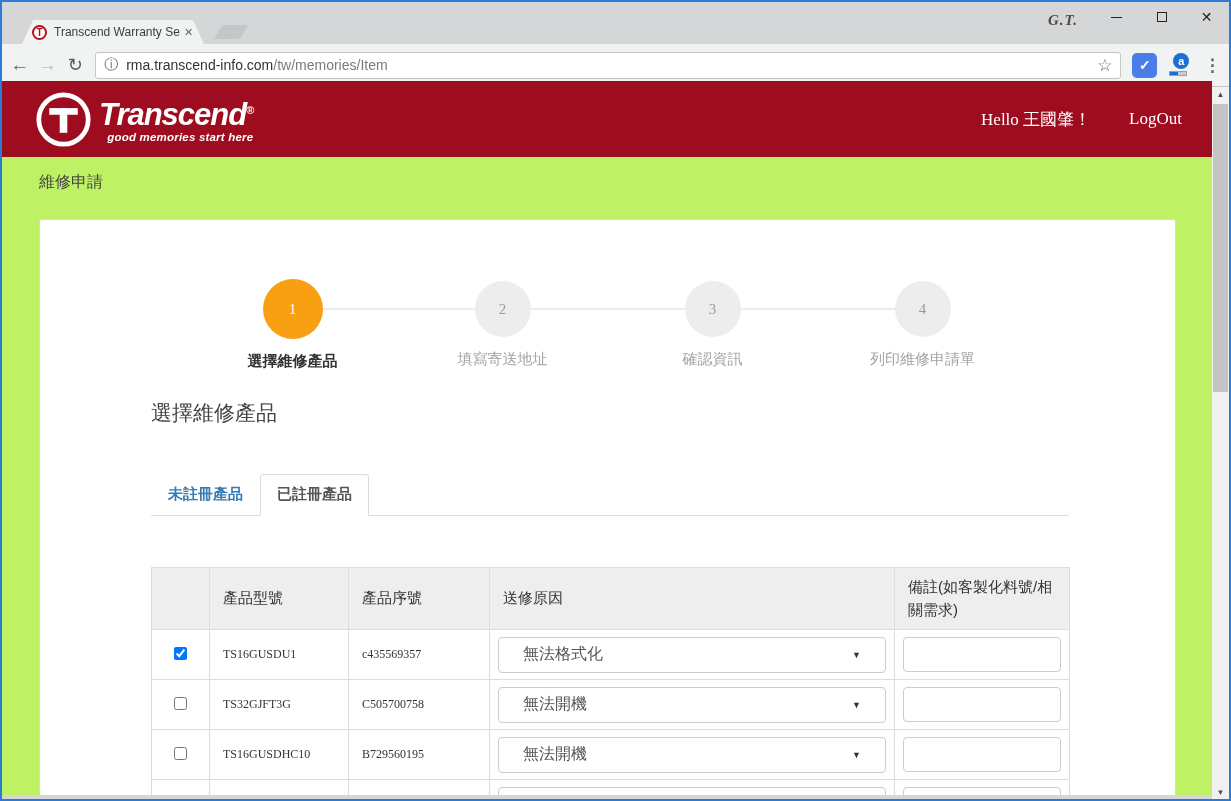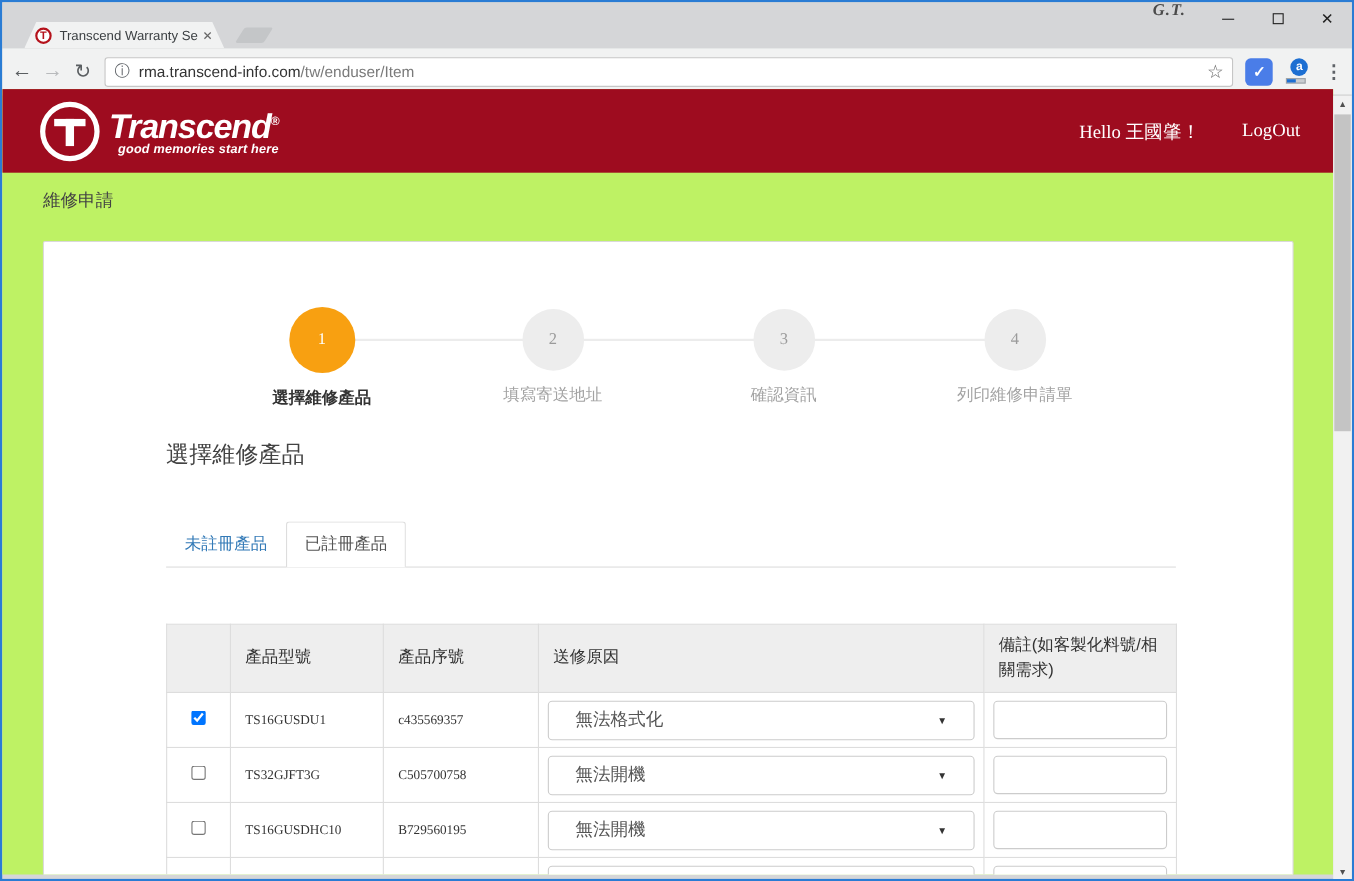--- a/index.html
+++ b/index.html
@@ -7,21 +7,21 @@
   body {
     font-family:"Liberation Sans", sans-serif;
     border:2px solid #2a7cd4;
     background:#d5d6d8;
     position:relative;
   }
 
   
   .titlebar { position:absolute; top:0; left:0; right:0; height:42px; background:#d5d6d8; }
   .profile-name {
-    position:absolute; top:0; left:1046px;
+    position:absolute; top:10px; left:1046px;
     font-family:"Liberation Serif", serif; font-weight:bold; font-style:italic;
     font-size:15px; color:#4a4a4a; letter-spacing:1px;
   }
   .win-controls { position:absolute; top:0; right:0; height:30px; display:flex; }
   .win-btn { width:45px; height:30px; display:flex; align-items:center; justify-content:center; color:#222; }
   .glyph-min { width:11px; height:0; border-top:1px solid #222; }
   .glyph-max { width:10px; height:10px; border:1px solid #222; }
   .glyph-close { font-size:14px; line-height:1; }
 
   .tab {
@@ -103,21 +103,21 @@
   }
   .step.active .step-circle { width:60px; height:60px; margin-top:0; background:#f8a011; color:#fff; }
   .step-label { margin-top:13px; font-size:15px; color:#a3a3a3; }
   .step.active .step-label { color:#333; font-weight:bold; }
 
   .section-title { font-size:21px; color:#434343; margin:28px 0 0 111px; }
 
   
   .ptabs { margin:46px 0 0 111px; width:918px; border-bottom:1px solid #ddd; display:flex; }
   .ptab {
-    font-size:15px; font-weight:normal; padding:10px 16px 11px; color:#337ab7;
+    font-size:15px; font-weight:bold; padding:10px 16px 11px; color:#337ab7;
     position:relative; top:1px; border:1px solid transparent; border-radius:3px 3px 0 0; cursor:pointer;
   }
   .ptab.active { color:#555; background:#fff; border-color:#ddd #ddd #fff; cursor:default; }
 
   
   table.items { margin:51px 0 0 111px; width:918px; border-collapse:collapse; table-layout:fixed; }
   .items th, .items td { border:1px solid #ddd; }
   .items thead th {
     background:#eee; font-weight:normal; font-size:15px; color:#333;
     text-align:left; padding:8px 13px; height:53px; vertical-align:middle; line-height:1.5;
@@ -169,21 +169,21 @@
   </div>
 </div>
 
 <div class="toolbar">
   <span class="nav-ico" style="margin-left:4px">←</span>
   <span class="nav-ico disabled">→</span>
   <span class="nav-ico reload">↻</span>
   <div class="omnibox">
     <span class="info-ico">ⓘ</span>
     <span class="url-domain">rma.transcend-info.com</span>
-    <span class="url-path">/tw/enduser/Item</span>
+    <span class="url-path">/tw/memories/Item</span>
     <span class="omni-star">☆</span>
   </div>
   <div class="ext1">
       <span>✓</span>
     </div>
   <div class="ext2">
     <div class="a-circle">a</div>
     <div class="a-bar">
         <div class="a-bar-fill"></div>
       </div>

